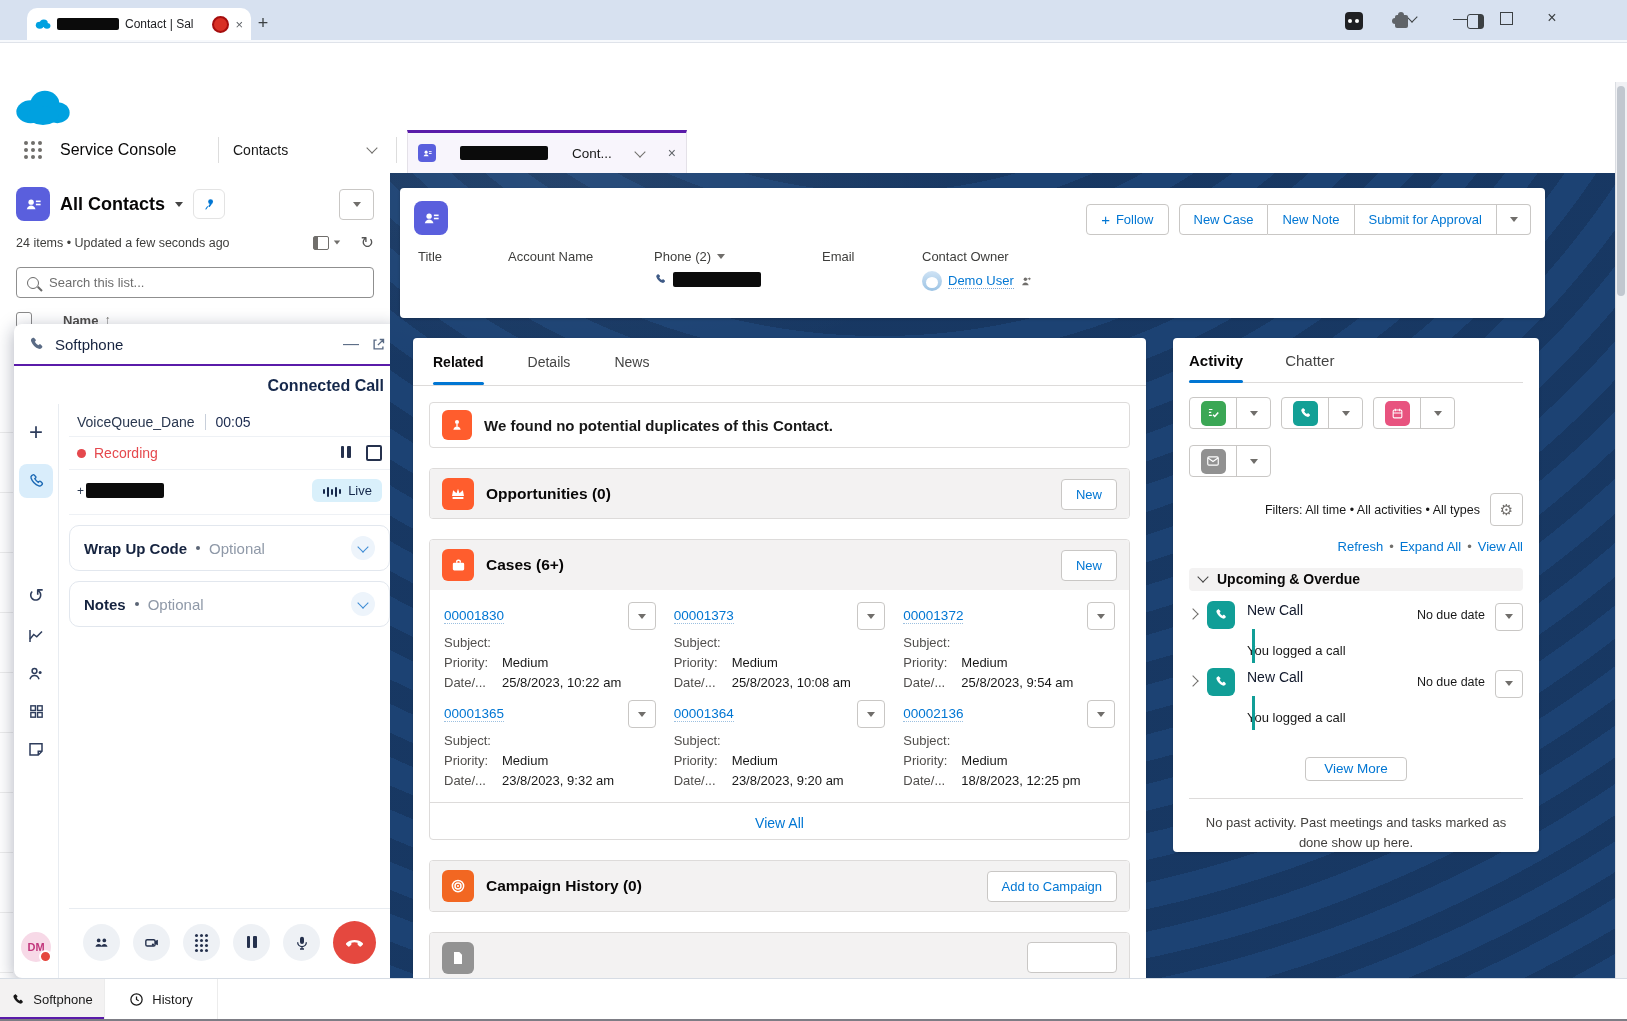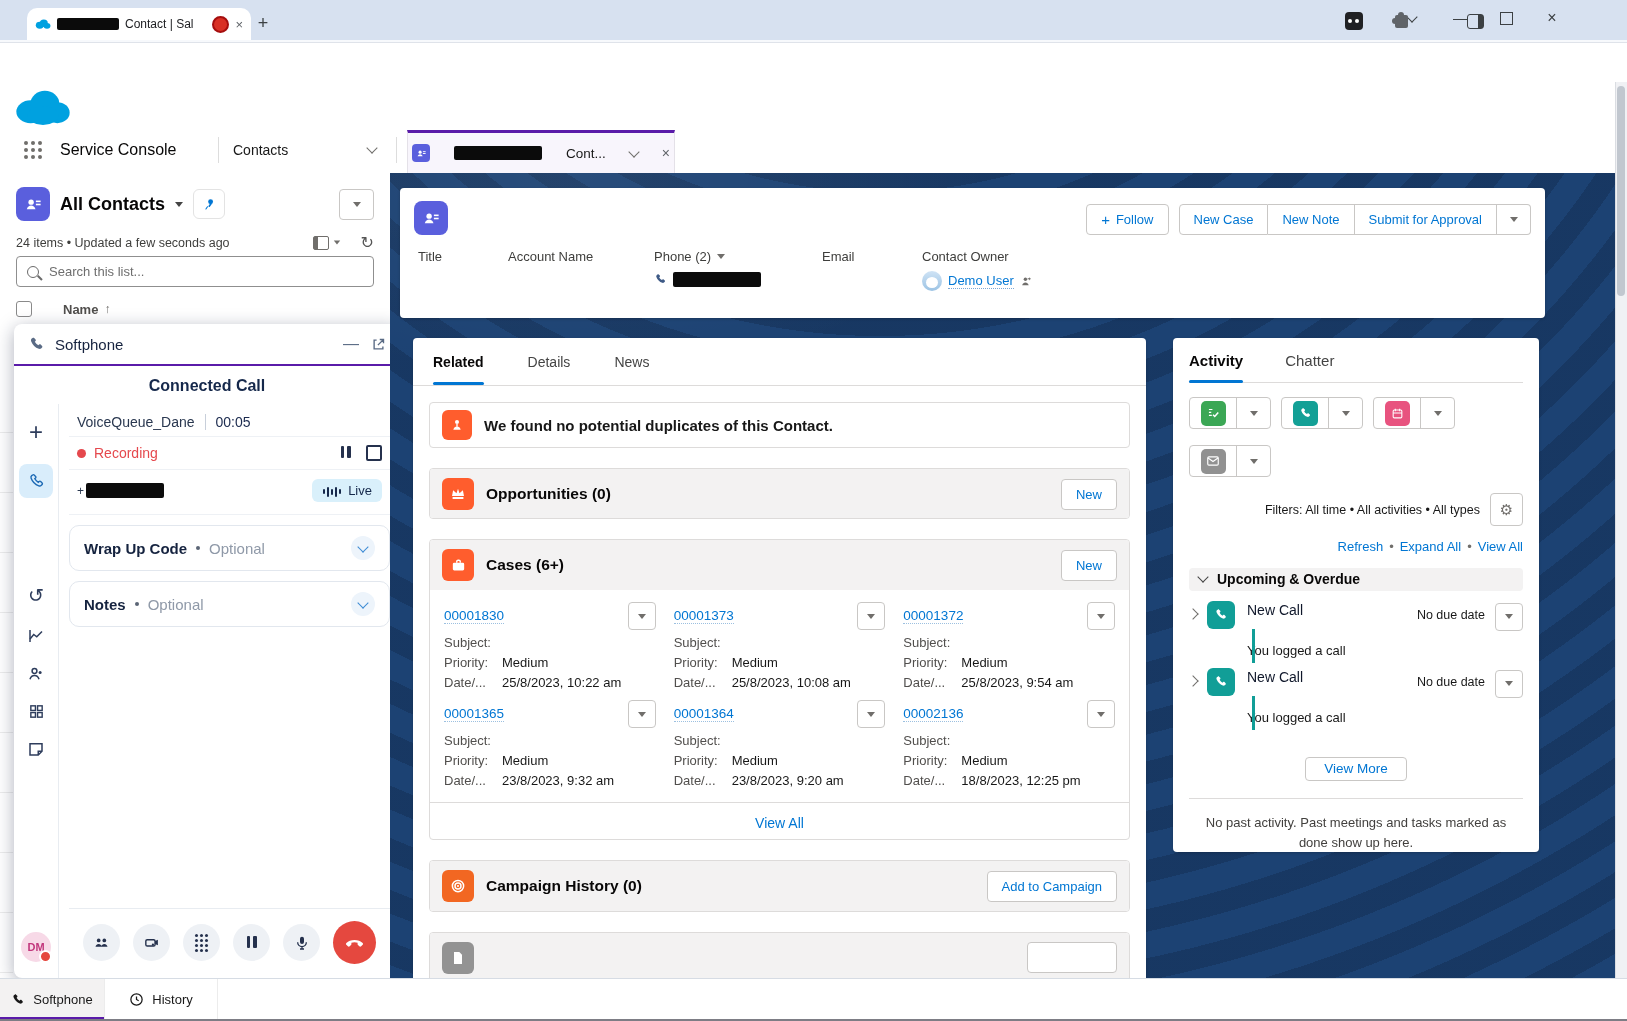--- a/index.html
+++ b/index.html
@@ -65,40 +65,40 @@
   .plusbox{width:19px;height:19px;background:#747474;border-radius:4px;color:#fff;font-size:15px;display:flex;align-items:center;justify-content:center}
   .astro{width:30px;height:30px;border-radius:50%;background:linear-gradient(#c4def5,#93bfe3);position:relative;overflow:hidden}
   .astro::before{content:"";position:absolute;left:6px;top:9px;width:18px;height:16px;background:#fff;border-radius:50% 50% 45% 45%}
   .astro::after{content:"";position:absolute;left:11px;top:15px;width:3px;height:3px;border-radius:50%;background:#3a3a3a;box-shadow:6px 0 0 #3a3a3a}
 
   
   #navbar{left:0;top:130px;width:1627px;height:43px;background:#fff;border-bottom:3px solid #5a1ba9}
   .waffle{display:grid;grid-template-columns:repeat(3,4px);grid-template-rows:repeat(3,4px);gap:3px}
   .waffle i{background:#706e6b;border-radius:50%}
   .vdiv{width:1px;height:26px;background:#ddd}
-  #subtab{background:#f8f5fc;border-left:1px solid #e4e1e8;border-right:1px solid #e4e1e8;border-top:3px solid #5a1ba9;height:40px;display:flex;align-items:center;gap:24px;padding:0 4px}
+  #subtab{background:#f8f5fc;border-left:1px solid #e4e1e8;border-right:1px solid #e4e1e8;border-top:3px solid #5a1ba9;height:40px;display:flex;align-items:center;gap:24px;padding:0 10px}
   .mini-contact{width:18px;height:18px;border-radius:4px;background:#5a5fdd;display:flex;align-items:center;justify-content:center}
 
   
   #contacts-panel{left:0;top:173px;width:390px;height:805px;background:#fff;border-right:1px solid #cfd7e1}
   .obj-icon{width:34px;height:34px;border-radius:8px;background:#5a5fdd;display:flex;align-items:center;justify-content:center;flex:0 0 auto}
   #list-search{border:1px solid #8f8f8f;border-radius:4px;height:29px;display:flex;align-items:center;gap:8px;padding:0 10px}
   #list-search input{border:0;outline:0;flex:1;font-size:13px;color:#444;font-family:inherit;background:transparent}
   #list-search input::placeholder{color:#6e6e6e}
   .pin-btn{width:30px;height:28px;border:1px solid #e3e3e3;border-radius:6px;background:#fff;display:flex;align-items:center;justify-content:center}
   .tbl-icon{width:14px;height:12px;border:1.5px solid #706e6b;border-radius:2px;position:relative}
   .tbl-icon::before{content:"";position:absolute;left:0;top:0;bottom:0;width:4px;background:#706e6b}
   .checkbox{width:14px;height:14px;border:1px solid #8a8a8a;border-radius:3px;background:#fff}
   .row-lines{position:absolute;left:0;top:200px;width:13px;bottom:0;background:repeating-linear-gradient(#fff 0 59px,#ececec 59px 60px)}
 
   
   #softphone{left:14px;top:324px;width:386px;height:654px;background:#fff;border-radius:8px;
              box-shadow:0 4px 18px rgba(20,30,60,.35);display:flex;flex-direction:column;overflow:hidden;color:#1b2a4e}
   #sp-header{height:40px;display:flex;align-items:center;gap:10px;padding:0 14px;border-bottom:2px solid #5a1ba9;flex:0 0 auto}
-  #sp-status{text-align:center;font-weight:bold;font-size:16px;padding:11px 16px 9px;color:#15284b}
+  #sp-status{text-align:right;font-weight:bold;font-size:16px;padding:11px 16px 9px;color:#15284b}
   #sp-main{flex:1;display:flex;min-height:0}
   #sp-rail{width:44px;border-right:1px solid #e8ecf1;display:flex;flex-direction:column;align-items:center;padding-top:14px;gap:18px;color:#2e3d5c;position:relative}
   .rail-active{width:34px;height:34px;border-radius:8px;background:#d9edfb;display:flex;align-items:center;justify-content:center}
   .rail-bottom{position:absolute;left:0;right:0;bottom:220px;display:flex;flex-direction:column;align-items:center;gap:20px}
   .sp-avatar{position:absolute;left:7px;bottom:16px;width:30px;height:30px;border-radius:50%;background:#f7d9e7;color:#c2367c;
              font-size:11px;font-weight:bold;display:flex;align-items:center;justify-content:center}
   .sp-avatar::after{content:"";position:absolute;right:-1px;bottom:-1px;width:9px;height:9px;border-radius:50%;background:#e5483f;border:2px solid #fff}
   #sp-content{flex:1;display:flex;flex-direction:column;padding:4px 10px 10px;min-width:0}
   .call-card{border-bottom:1px solid #eef1f5}
   .call-row1{display:flex;align-items:center;gap:10px;padding:6px 8px;font-size:14px;border-bottom:1px solid #eef1f5}
@@ -382,21 +382,21 @@
       </span>
   </div>
   <div class="flex" style="padding:12px 16px 0;gap:12px">
     <span style="font-size:12.5px;color:#3e3e3c">24 items • Updated a few seconds ago</span>
     <span class="flex" style="margin-left:auto;gap:4px">
         <span class="tbl-icon"></span>
         <span class="caret" style="color:#706e6b;transform:scale(.8)"></span>
       </span>
     <span style="color:#555;font-size:16px;margin-left:8px">↻</span>
   </div>
-  <div id="list-search" style="margin:4px 16px 0">
+  <div id="list-search" style="margin:15px 16px 0">
     <span class="glass"></span>
     <input placeholder="Search this list..." style="">
   </div>
   <div class="flex" style="padding:14px 16px 0;gap:31px">
     <span class="checkbox"></span>
     <span class="flex" style="gap:6px">
         <b style="font-size:13px;color:#514f4d">Name</b>
         <span style="color:#706e6b;font-size:12px">↑</span>
       </span>
   </div>

